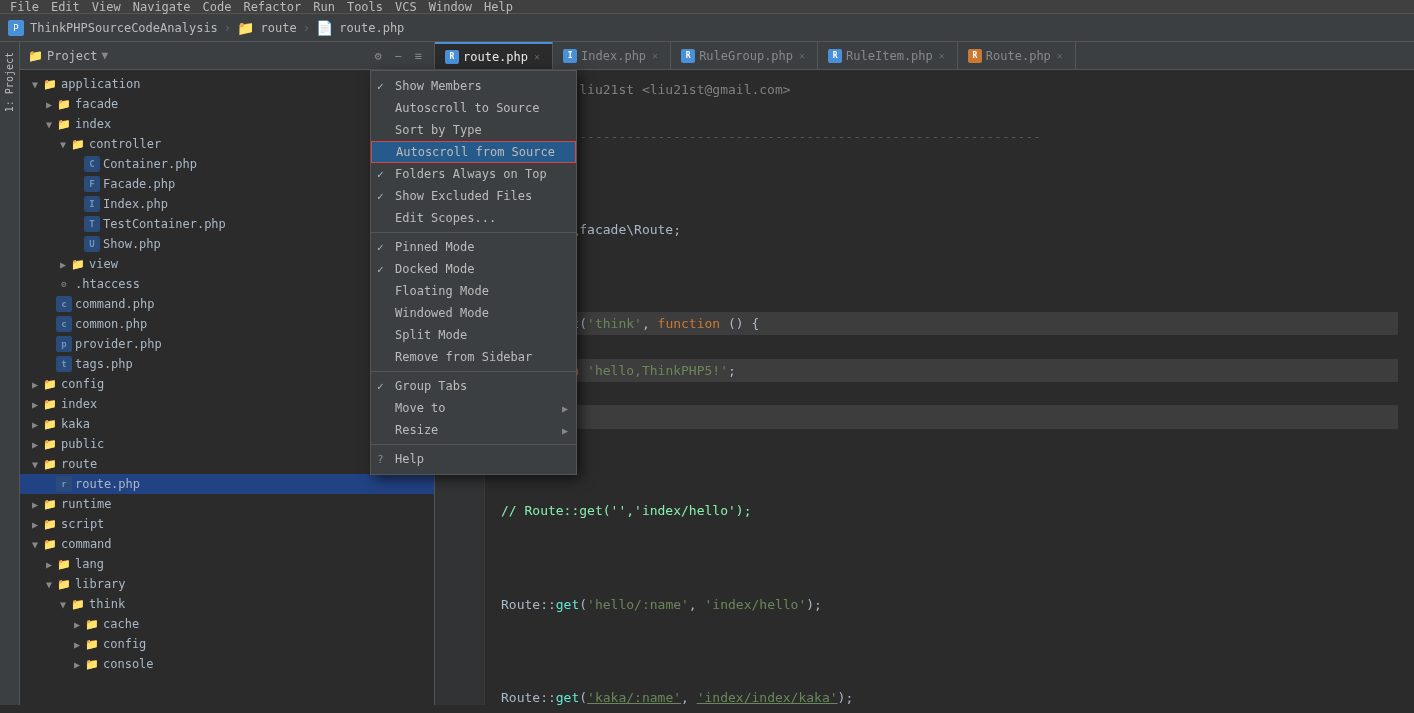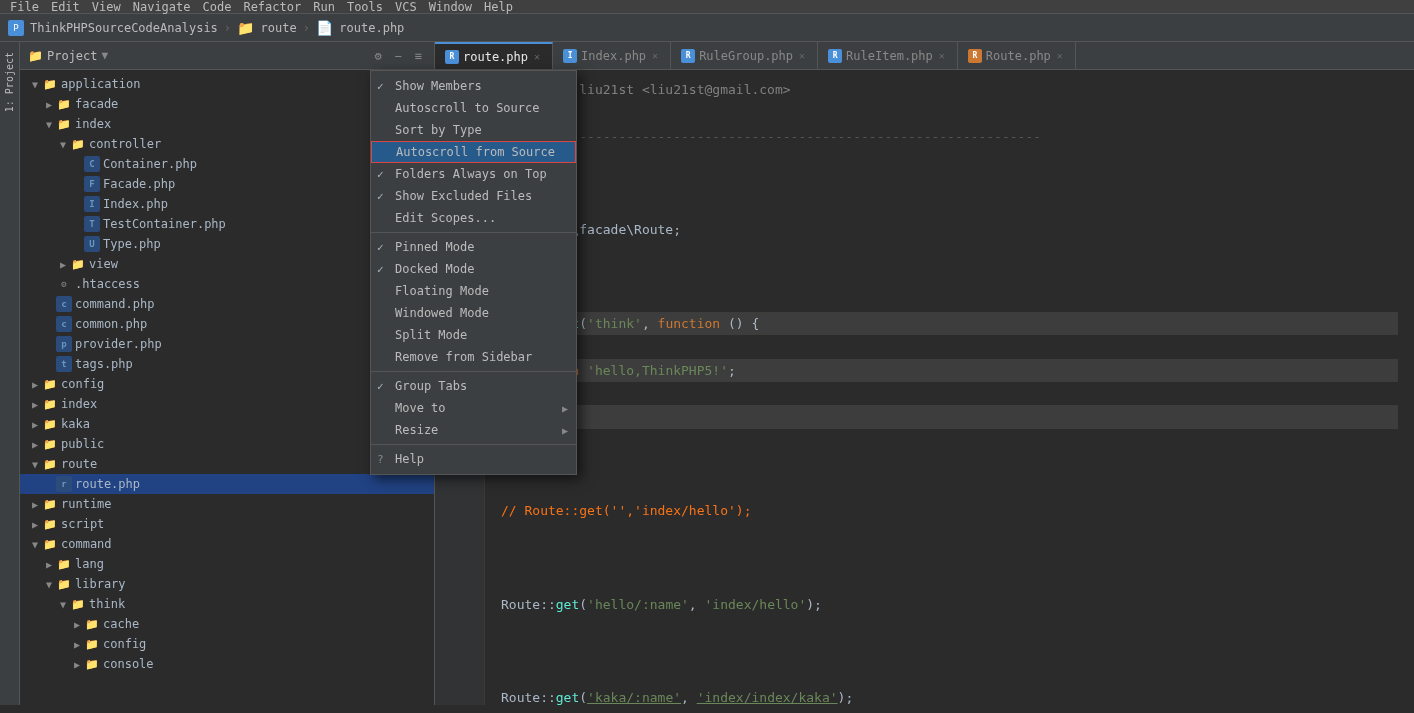--- a/index.html
+++ b/index.html
@@ -261,21 +261,21 @@
       display: block;
       min-height: 23px;
     }
     .code-line.highlighted {
       background: #3d3d3d;
     }
     .kw-use { color: #cc7832; }
     .kw-function { color: #cc7832; }
     .kw-return { color: #cc7832; }
     .str-green { color: #6a8759; }
-    .cmt { color: #f97316; }
+    .cmt { color: #86efac; }
     .class-call { color: #a9b7c6; }
     .method-call { color: #5eead4; }
     .underline { text-decoration: underline; }
     .author-line { color: #808080; }
     .dashed-line { color: #555; }
 
     
     .context-menu {
       position: absolute;
       top: 28px;
@@ -434,21 +434,21 @@
         <span class="tree-indent" style="width:50px"></span>
         <span class="tree-arrow" style="width:14px"></span>
         <span class="tree-icon php-icon">T</span>
         <span class="tree-label">TestContainer.php</span>
       </div>
 
       <div class="tree-item">
         <span class="tree-indent" style="width:50px"></span>
         <span class="tree-arrow" style="width:14px"></span>
         <span class="tree-icon php-icon">U</span>
-        <span class="tree-label">Type.php</span>
+        <span class="tree-label">Show.php</span>
       </div>
 
       <div class="tree-item">
         <span class="tree-indent" style="width:36px"></span>
         <span class="tree-arrow">▶</span>
         <span class="tree-icon folder-color">📁</span>
         <span class="tree-label">view</span>
       </div>
 
       <div class="tree-item">

